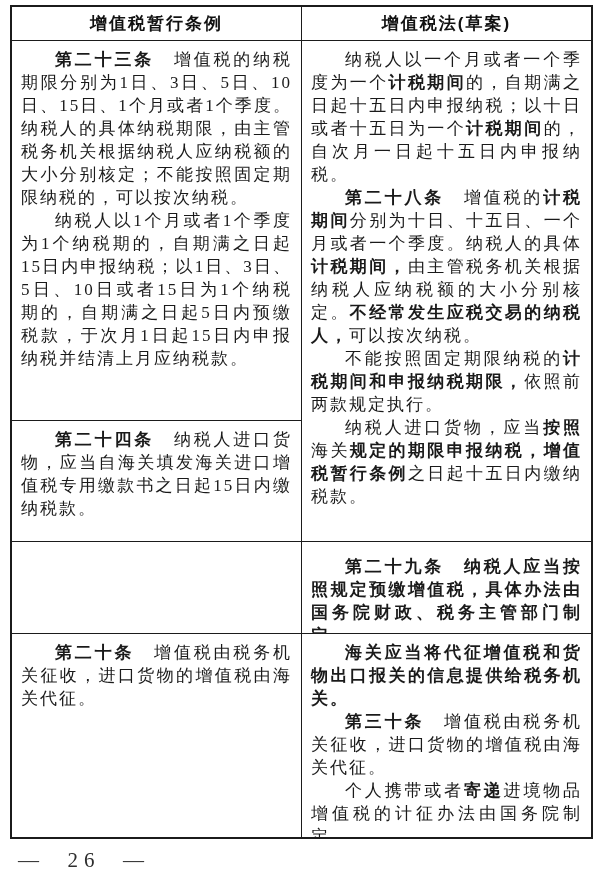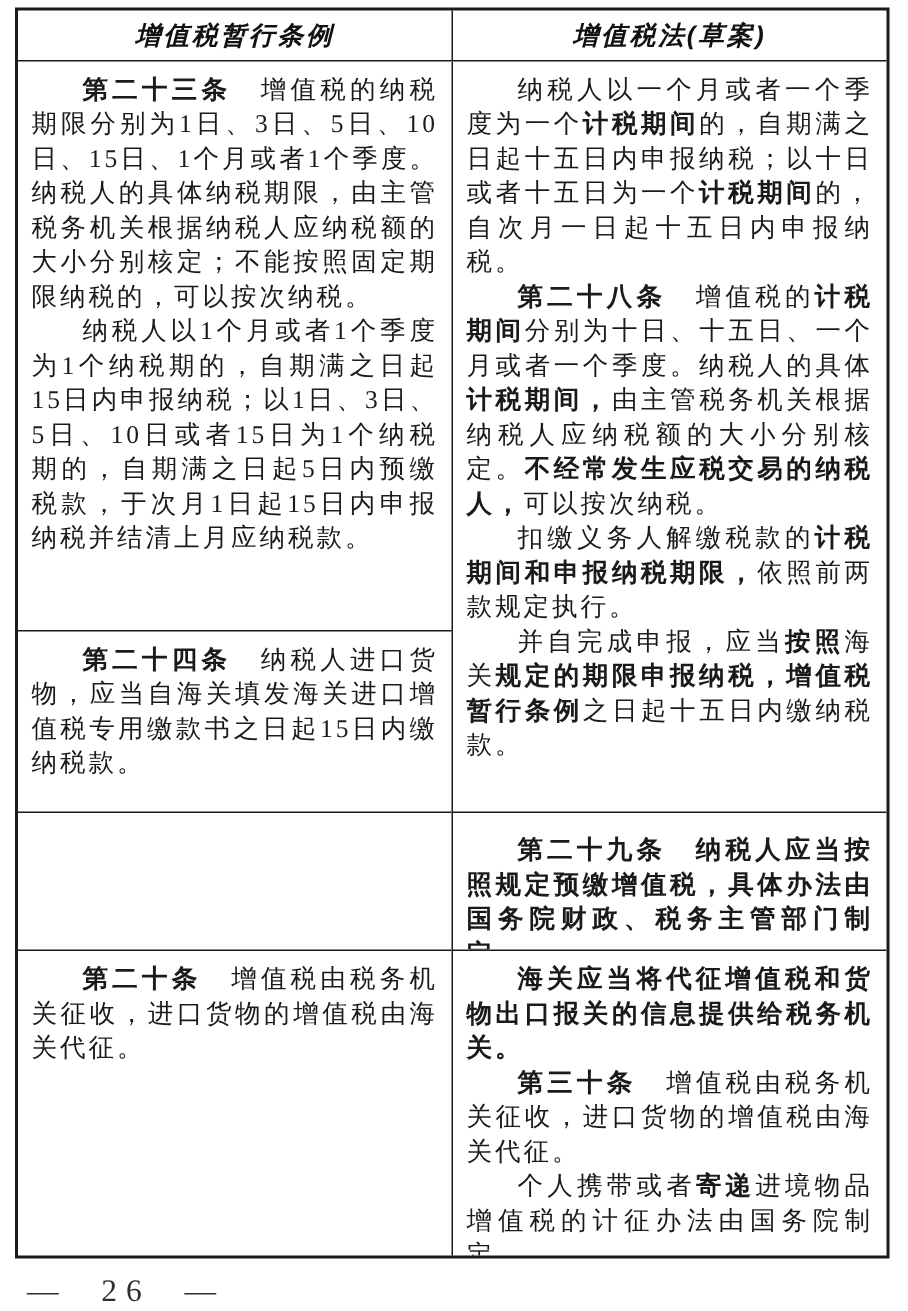--- a/index.html
+++ b/index.html
@@ -9,21 +9,21 @@
   }
   .page{position:absolute;inset:0;background:#fff;}
   .comparison-table{
     position:absolute;left:10px;top:5px;width:583px;height:834px;
     box-sizing:border-box;border:2px solid #1b1b1b;background:#fff;
   }
   .thead{display:flex;height:34px;border-bottom:1px solid #1b1b1b;box-sizing:border-box;}
   .th{
     flex:1;display:flex;align-items:center;justify-content:center;
     font-family:"Liberation Sans","DejaVu Sans",sans-serif;font-weight:700;
-    font-size:17px;letter-spacing:2px;color:#111;font-style:italic;
+    font-size:17px;letter-spacing:2px;color:#111;
   }
   .th.leftth{border-right:1px solid #1b1b1b;box-sizing:border-box;}
   .tbody{display:flex;height:796px;}
   .col{flex:1;display:flex;flex-direction:column;box-sizing:border-box;}
   .col.leftcol{border-right:1px solid #1b1b1b;}
   .cell{box-sizing:border-box;padding:7px 9px 16px 9px;overflow:hidden;}
   .cell.hasline{border-bottom:1px solid #1b1b1b;}
   .c-l1{height:380px;}
   .c-l2{height:121px;}
   .c-l3{height:92px;}
@@ -66,22 +66,22 @@
           </div>
         <div class="cell c-l3 hasline"></div>
         <div class="cell c-l4">
             <p class="para"><span class="hl">第二十条</span><span>　增值税由税务机关征收，进口货物的增值税由海关代征。</span></p>
           </div>
       </div>
       <div class="col">
         <div class="cell c-r1 hasline">
             <p class="para"><span>纳税人以一个月或者一个季度为一个</span><span class="hl">计税期间</span><span>的，自期满之日起十五日内申报纳税；以十日或者十五日为一个</span><span class="hl">计税期间</span><span>的，自次月一日起十五日内申报纳税。</span></p>
             <p class="para"><span class="hl">第二十八条</span><span>　增值税的</span><span class="hl">计税期间</span><span>分别为十日、十五日、一个月或者一个季度。纳税人的具体</span><span class="hl">计税期间，</span><span>由主管税务机关根据纳税人应纳税额的大小分别核定。</span><span class="hl">不经常发生应税交易的纳税人，</span><span>可以按次纳税。</span></p>
-            <p class="para"><span>扣缴义务人解缴税款的</span><span class="hl">计税期间和申报纳税期限，</span><span>依照前两款规定执行。</span></p>
-            <p class="para"><span>并自完成申报，应当</span><span class="hl">按照</span><span>海关</span><span class="hl">规定的期限申报纳税，增值税暂行条例</span><span>之日起十五日内缴纳税款。</span></p>
+            <p class="para"><span>不能按照固定期限纳税的</span><span class="hl">计税期间和申报纳税期限，</span><span>依照前两款规定执行。</span></p>
+            <p class="para"><span>纳税人进口货物，应当</span><span class="hl">按照</span><span>海关</span><span class="hl">规定的期限申报纳税，增值税暂行条例</span><span>之日起十五日内缴纳税款。</span></p>
           </div>
         <div class="cell c-r2 hasline">
             <p class="para"><span class="hl">第二十九条</span><span class="hl">　纳税人应当按照规定预缴增值税，具体办法由国务院财政、税务主管部门制定。</span></p>
           </div>
         <div class="cell c-r3">
             <p class="para"><span class="hl">海关应当将代征增值税和货物出口报关的信息提供给税务机关。</span></p>
             <p class="para"><span class="hl">第三十条</span><span>　增值税由税务机关征收，进口货物的增值税由海关代征。</span></p>
             <p class="para"><span>个人携带或者</span><span class="hl">寄递</span><span>进境物品增值税的计征办法由国务院制定。</span></p>
           </div>
       </div>

